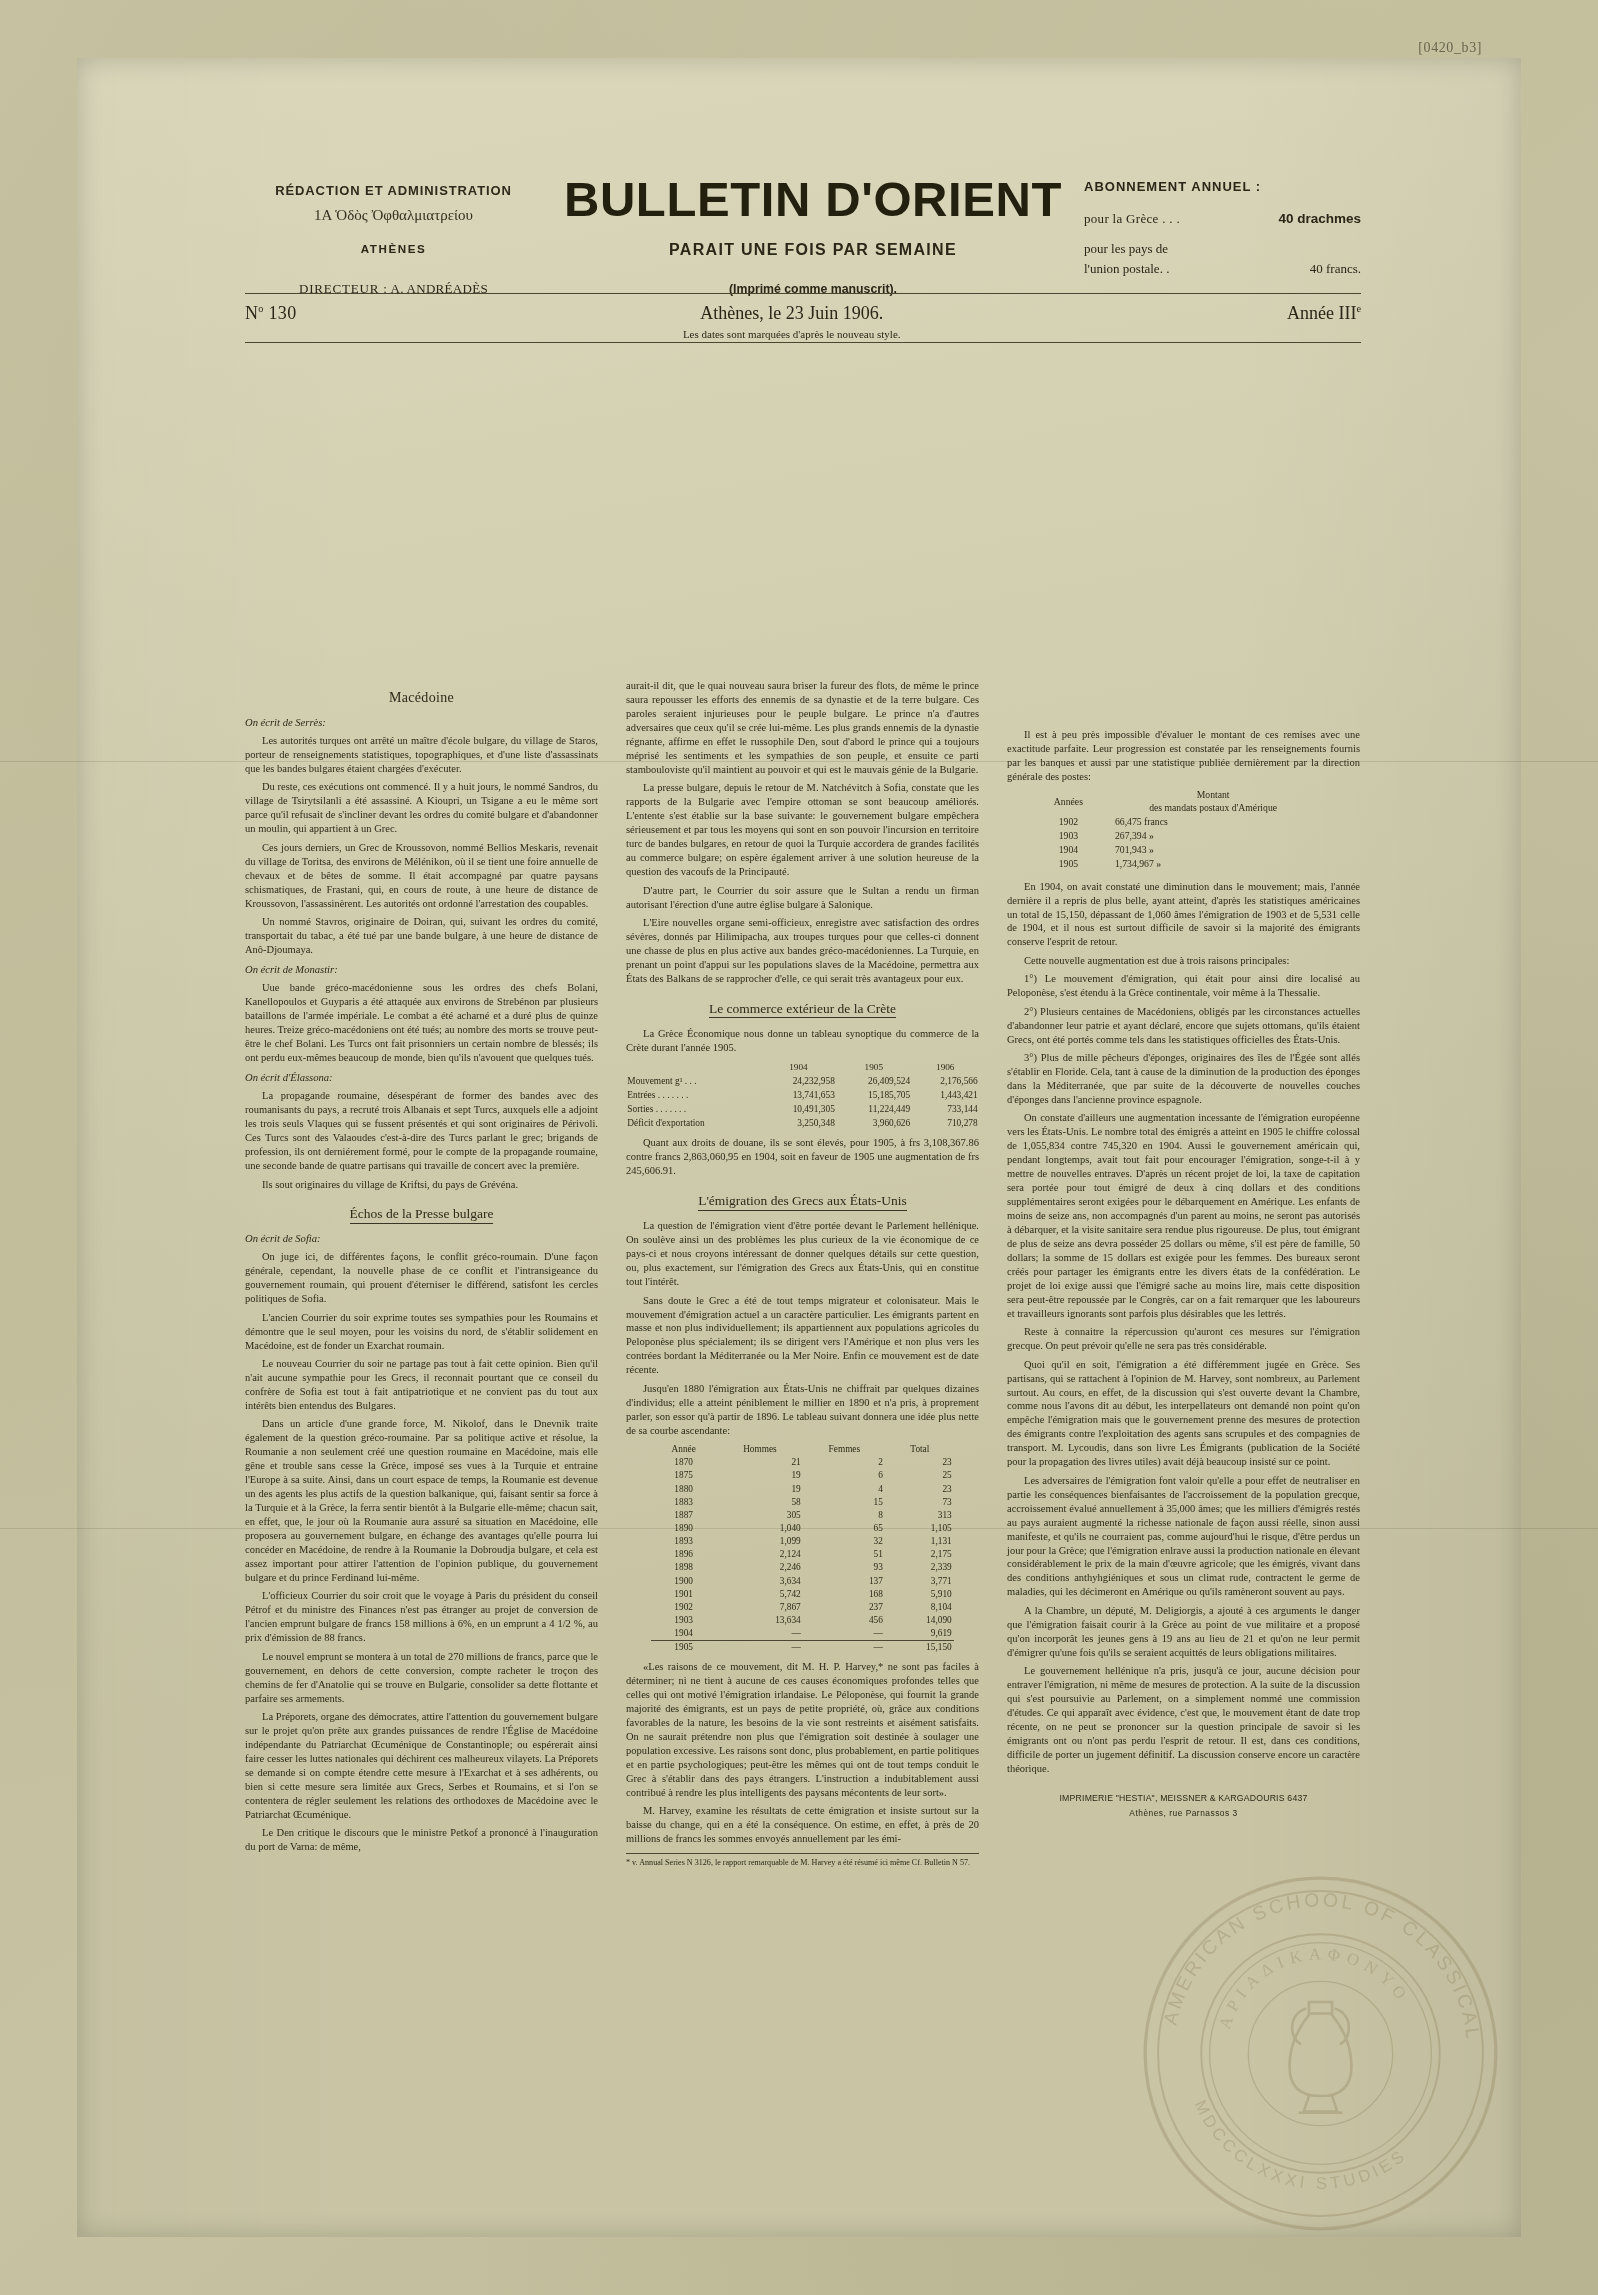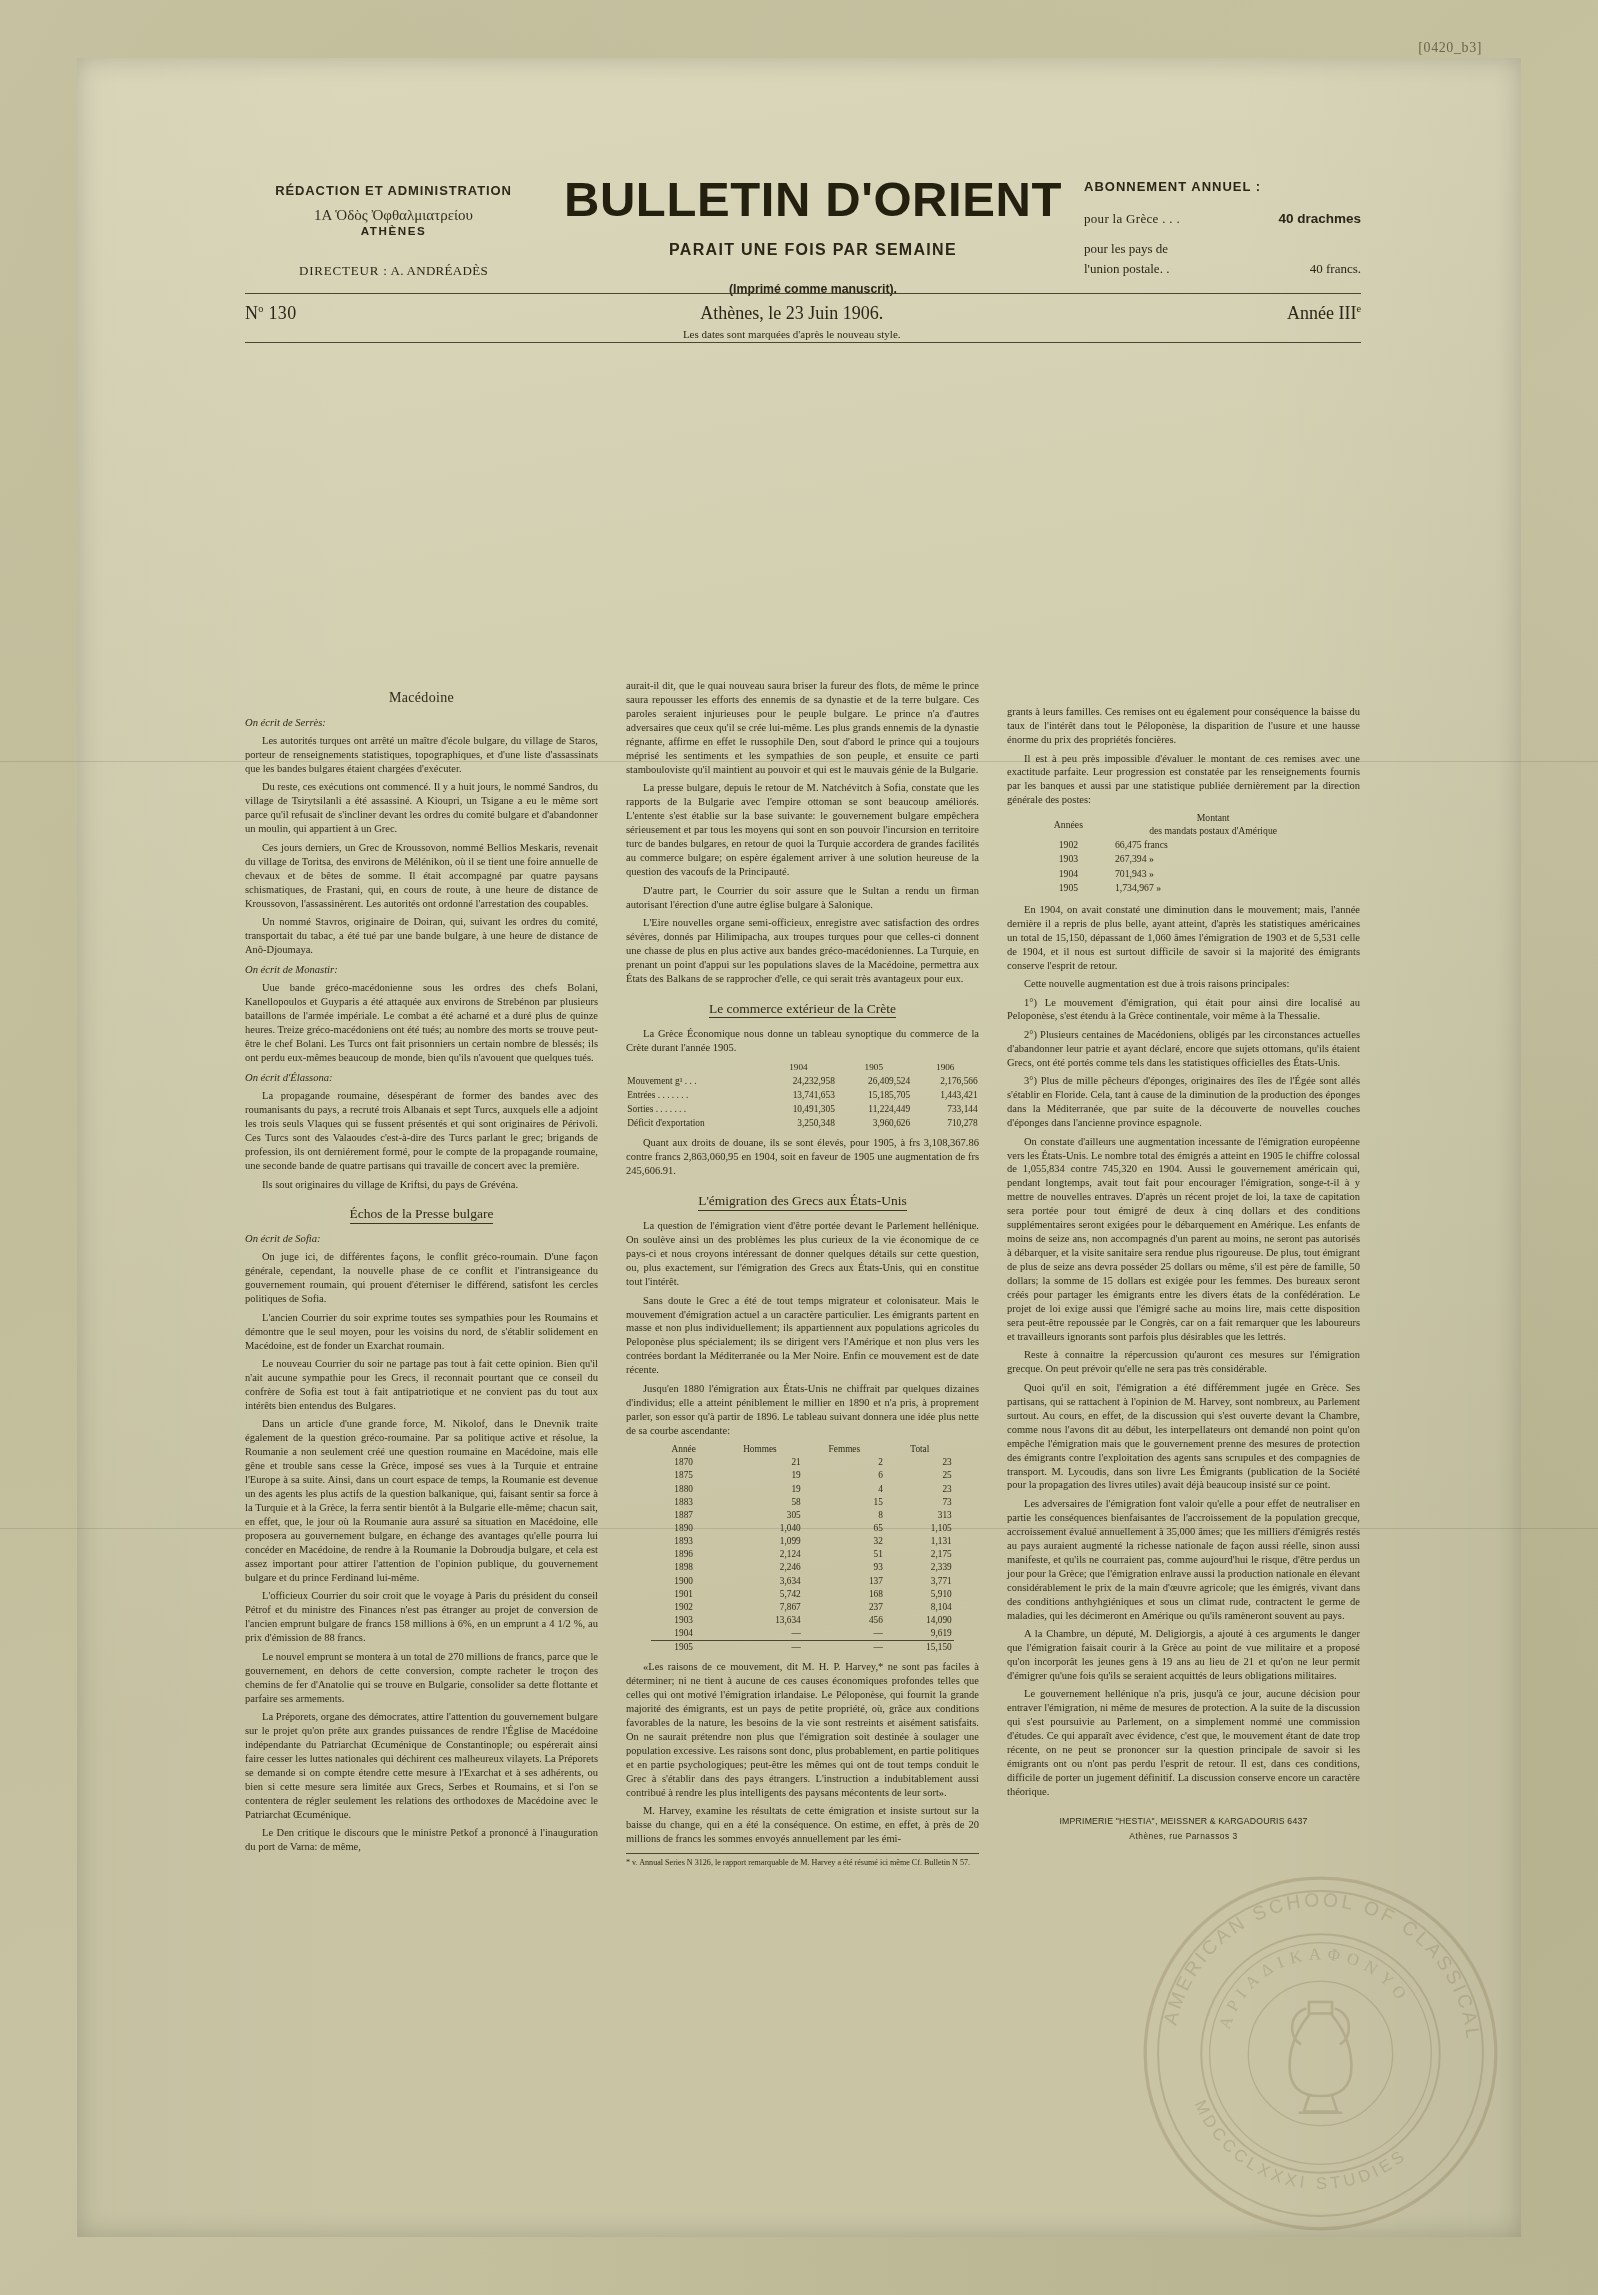--- a/index.html
+++ b/index.html
@@ -76,21 +76,21 @@
   .mh-left .l2 {
     font-size: 15px;
     margin-top: 9px;
     color: #33301f;
   }
   .mh-left .l3 {
     font-family: "Liberation Sans", sans-serif;
     font-size: 11.6px;
     font-weight: bold;
     letter-spacing: 1.6px;
-    margin-top: 0;
+    margin-top: 18px;
   }
   .mh-left .l4 {
     font-size: 13px;
     margin-top: 26px;
     letter-spacing: 0.3px;
   }
   .mh-left .l4 .dir {
     font-variant: small-caps;
     letter-spacing: 0.8px;
   }
@@ -535,21 +535,20 @@
           </tbody>
       </table>
 
       <p>«Les raisons de ce mouvement, dit M. H. P. Harvey,* ne sont pas faciles à déterminer; ni ne tient à aucune de ces causes économiques profondes telles que celles qui ont motivé l'émigration irlandaise. Le Péloponèse, qui fournit la grande majorité des émigrants, est un pays de petite propriété, où, grâce aux conditions favorables de la nature, les besoins de la vie sont restreints et aisément satisfaits. On ne saurait prétendre non plus que l'émigration soit destinée à soulager une population excessive. Les raisons sont donc, plus probablement, en partie politiques et en partie psychologiques; peut-être les mêmes qui ont de tout temps conduit le Grec à s'établir dans des pays étrangers. L'instruction a indubitablement aussi contribué à rendre les plus intelligents des paysans mécontents de leur sort».</p>
       <p>M. Harvey, examine les résultats de cette émigration et insiste surtout sur la baisse du change, qui en a été la conséquence. On estime, en effet, à près de 20 millions de francs les sommes envoyés annuellement par les émi-</p>
 
       <div class="footnote">* v. Annual Series N 3126, le rapport remarquable de M. Harvey a été résumé ici même Cf. Bulletin N 57.</div>
     </div>
 
     <div class="col">
-      <p class="noind">grants à leurs familles. Ces remises ont eu également pour conséquence la baisse du taux de l'intérêt dans tout le Péloponèse, la disparition de l'usure et une hausse énorme du prix des propriétés foncières.</p>
       <p>Il est à peu près impossible d'évaluer le montant de ces remises avec une exactitude parfaite. Leur progression est constatée par les renseignements fournis par les banques et aussi par une statistique publiée dernièrement par la direction générale des postes:</p>
 
       <table class="mandat-table">
         <thead>
           <tr>
             <td>Années</td>
             <td>Montant<br>des mandats postaux d'Amérique</td>
           </tr>
         </thead>
         <tbody id="mandat-body">

